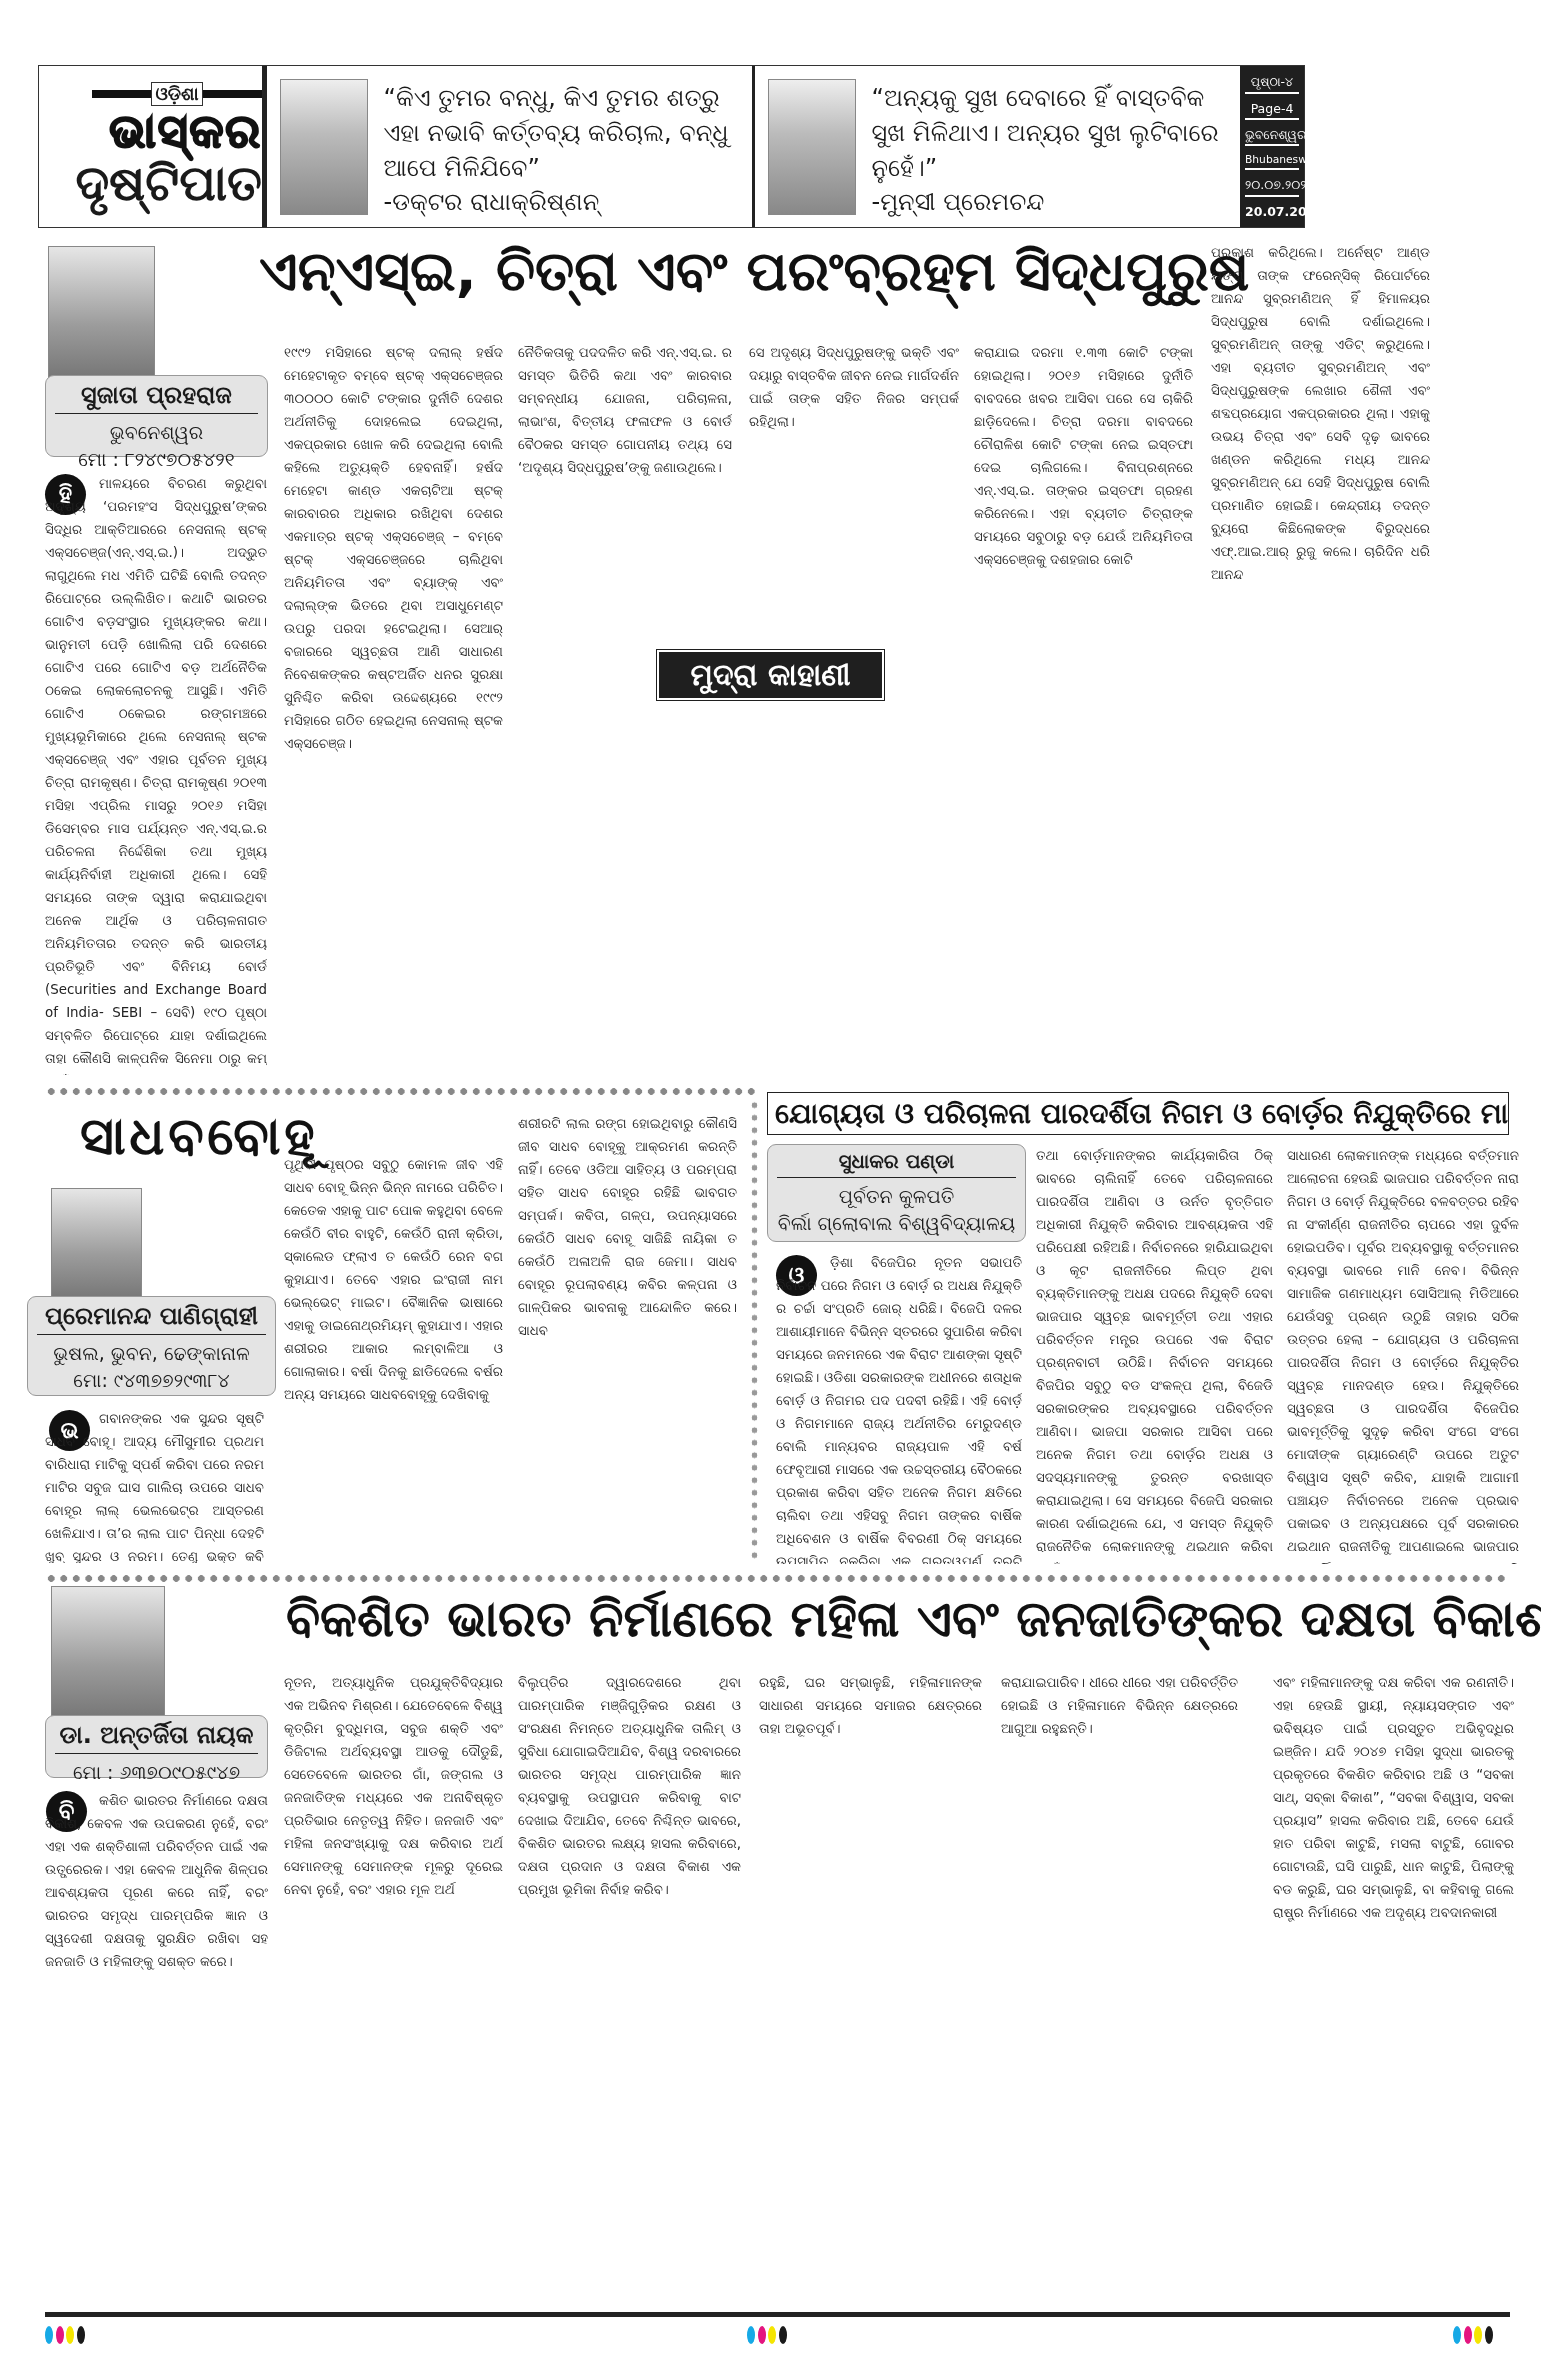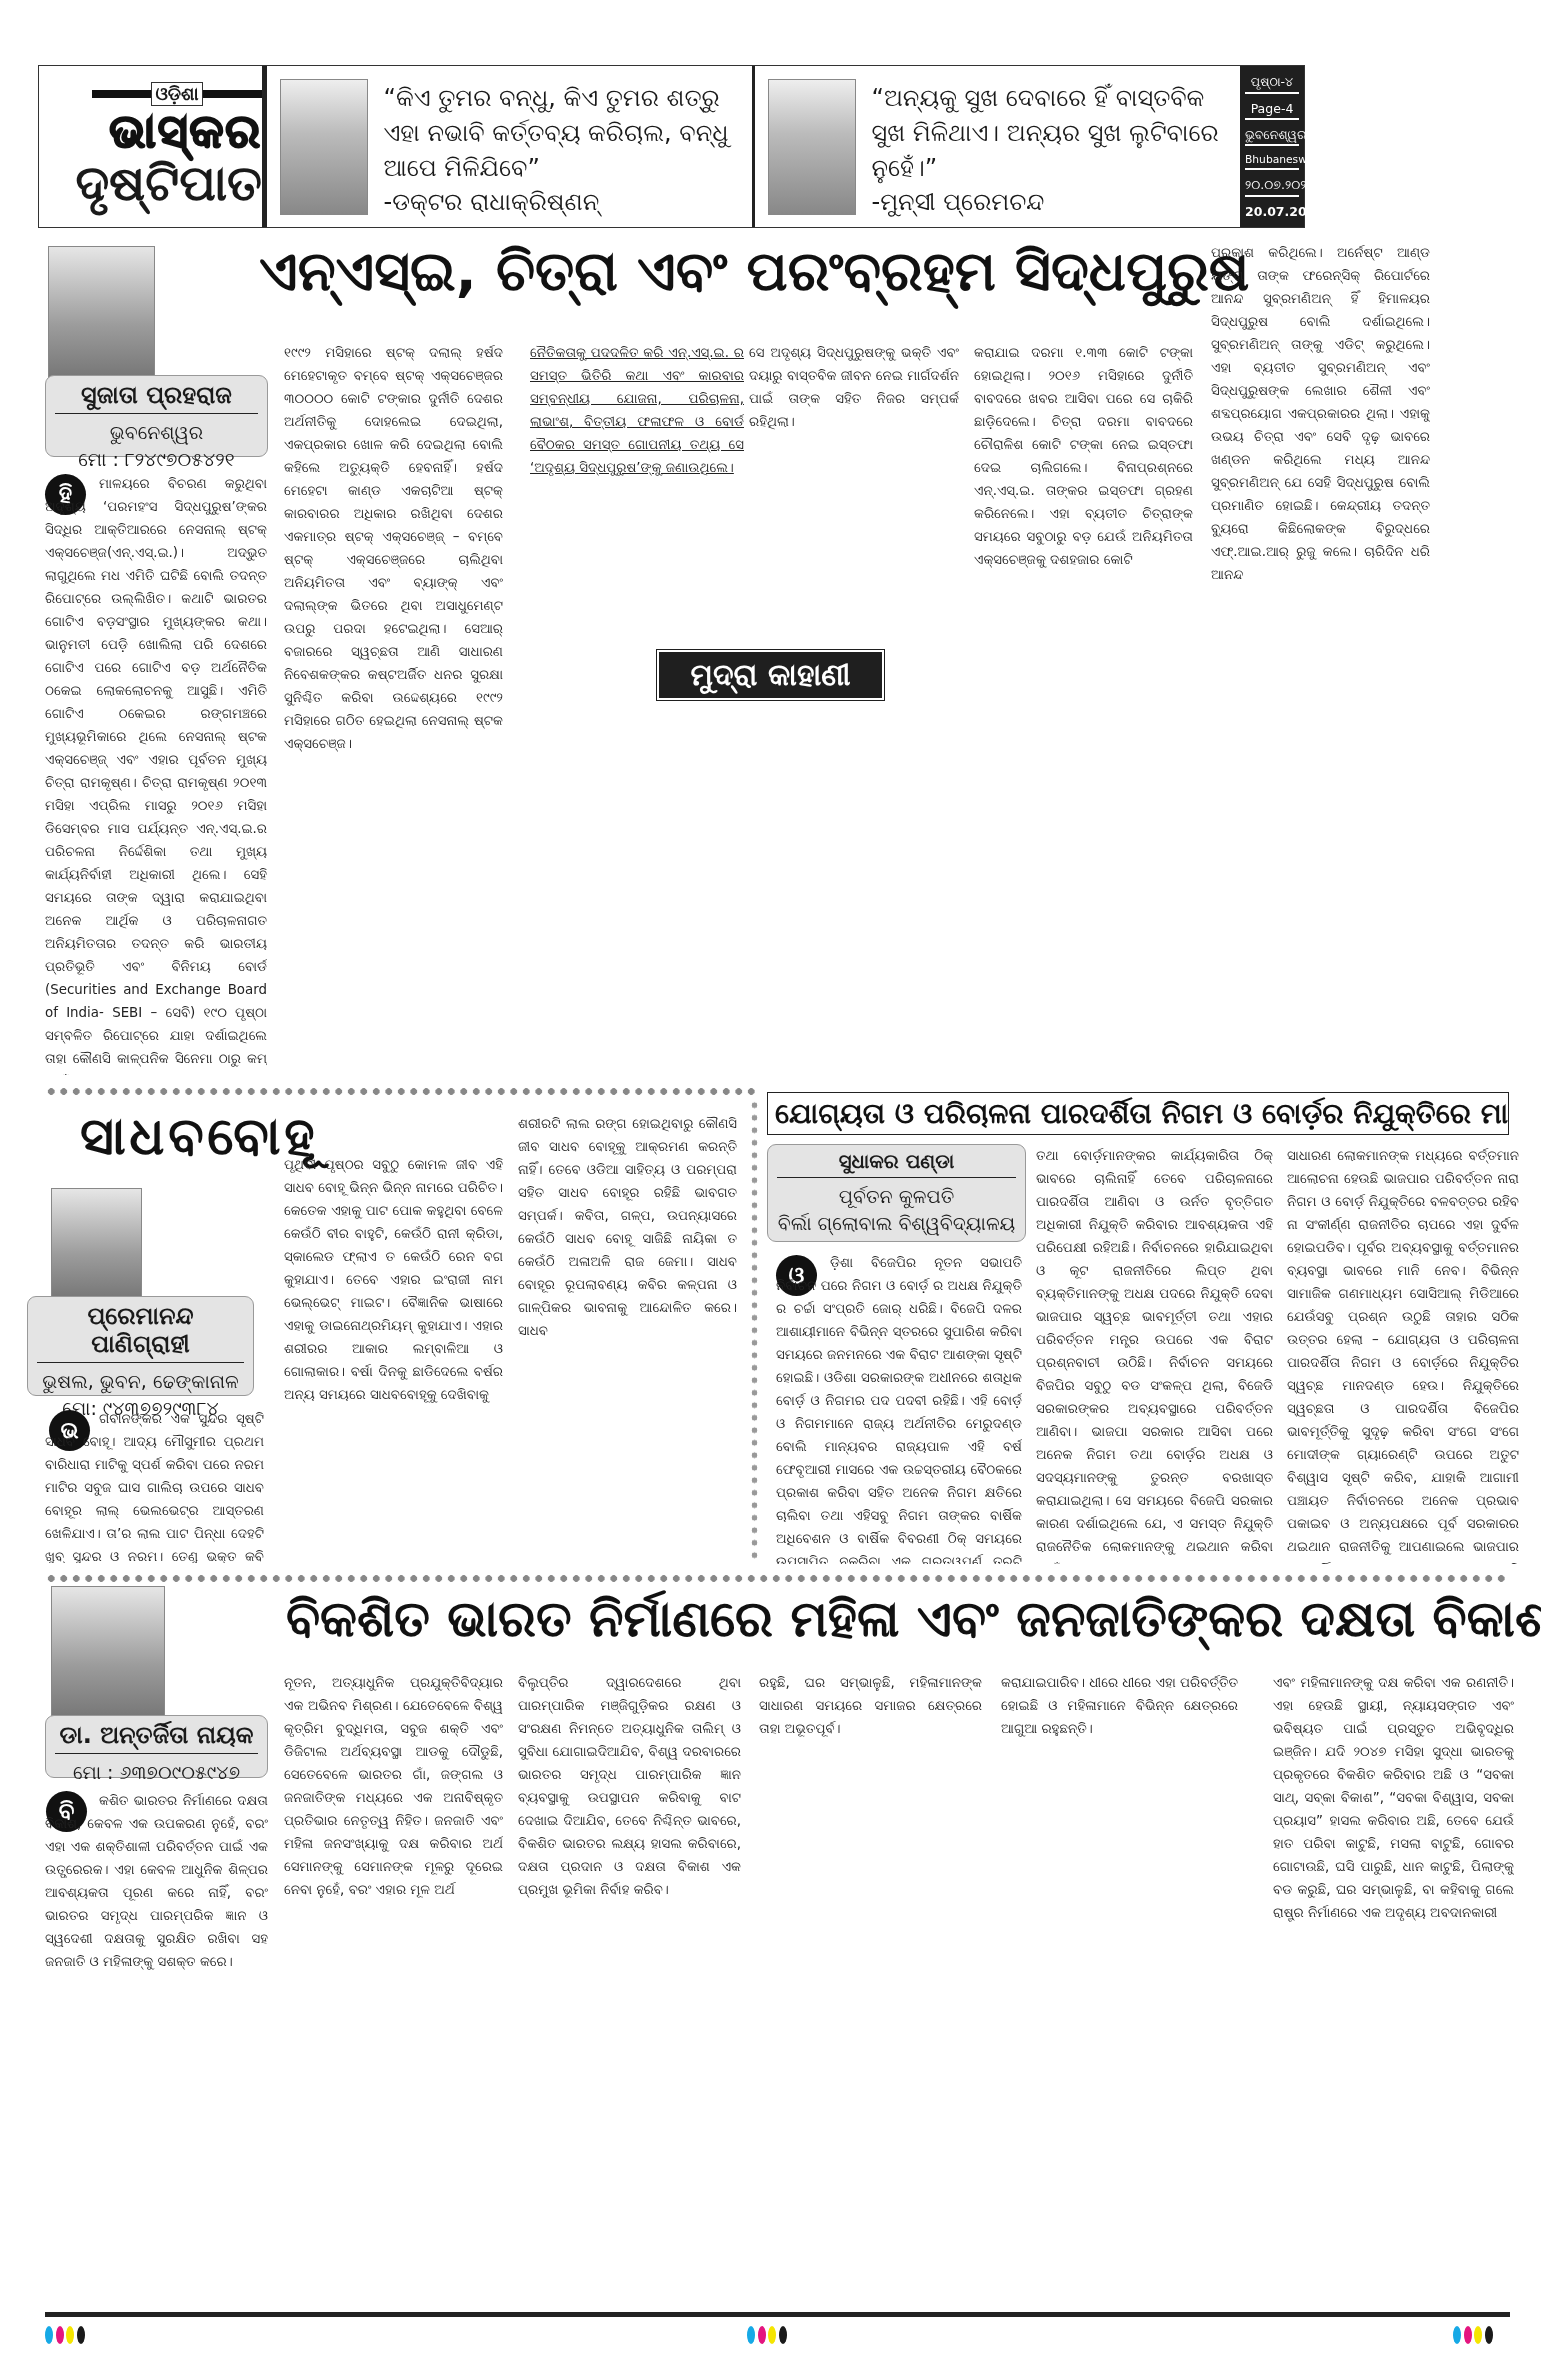--- a/index.html
+++ b/index.html
@@ -75,31 +75,31 @@
 <div class="author-photo" style="left:48px;top:246px;width:105px;height:130px;"></div>
 <div class="author-card" style="left:45px;top:375px;width:223px;height:82px;">
   <div class="name">ସୁଜାତା ପ୍ରହରାଜ</div>
   <div class="line">ଭୁବନେଶ୍ୱର</div>
   <div class="line">ମୋ : ୮୨୪୯୭୦୫୪୨୧</div>
 </div>
 <div class="headline" style="left:259px;top:239px;font-size:55px;">ଏନ୍‌ଏସ୍‌ଇ, ଚିତ୍ରା ଏବଂ ପରଂବ୍ରହ୍ମ ସିଦ୍ଧପୁରୁଷ</div>
 <div class="dropcap" style="left:45px;top:474px;">ହି</div>
 <div class="body-text" style="left:45px;top:472px;width:222px;height:603px;text-indent:54px;">ମାଳୟରେ ବିଚରଣ କରୁଥିବା ଅଦୃଶ୍ୟ ‘ପରମହଂସ ସିଦ୍ଧପୁରୁଷ’ଙ୍କର ସିଦ୍ଧିର ଆକ୍ତିଆରରେ ନେସନାଲ୍ ଷ୍ଟକ୍ ଏକ୍ସଚେଞ୍ଜ(ଏନ୍.ଏସ୍.ଇ.)। ଅଦ୍ଭୁତ ଲାଗୁଥିଲେ ମଧ ଏମିତି ଘଟିଛି ବୋଲି ତଦନ୍ତ ରିପୋଟ୍‌ରେ ଉଲ୍ଲିଖିତ। କଥାଟି ଭାରତର ଗୋଟିଏ ବଡ଼ସଂସ୍ଥାର ମୁଖ୍ୟଙ୍କର କଥା। ଭାନୁମତୀ ପେଡ଼ି ଖୋଲିଲା ପରି ଦେଶରେ ଗୋଟିଏ ପରେ ଗୋଟିଏ ବଡ଼ ଅର୍ଥନୈତିକ ଠକେଇ ଲୋକଲୋଚନକୁ ଆସୁଛି। ଏମିତି ଗୋଟିଏ ଠକେଇର ରଙ୍ଗମଞ୍ଚରେ ମୁଖ୍ୟଭୂମିକାରେ ଥିଲେ ନେସନାଲ୍ ଷ୍ଟକ ଏକ୍ସଚେଞ୍ଜ୍ ଏବଂ ଏହାର ପୂର୍ବତନ ମୁଖ୍ୟ ଚିତ୍ରା ରାମକୃଷ୍ଣ। ଚିତ୍ରା ରାମକୃଷ୍ଣ ୨୦୧୩ ମସିହା ଏପ୍ରିଲ ମାସରୁ ୨୦୧୬ ମସିହା ଡିସେମ୍ବର ମାସ ପର୍ଯ୍ୟନ୍ତ ଏନ୍.ଏସ୍.ଇ.ର ପରିଚଳନା ନିର୍ଦ୍ଦେଶିକା ତଥା ମୁଖ୍ୟ କାର୍ଯ୍ୟନିର୍ବାହୀ ଅଧିକାରୀ ଥିଲେ। ସେହି ସମୟରେ ତାଙ୍କ ଦ୍ୱାରା କରାଯାଇଥିବା ଅନେକ ଆର୍ଥିକ ଓ ପରିଚାଳନାଗତ ଅନିୟମିତତାର ତଦନ୍ତ କରି ଭାରତୀୟ ପ୍ରତିଭୂତି ଏବଂ ବିନିମୟ ବୋର୍ଡ (Securities and Exchange Board of India- SEBI – ସେବି) ୧୯୦ ପୃଷ୍ଠା ସମ୍ବଳିତ ରିପୋଟ୍‌ରେ ଯାହା ଦର୍ଶାଇଥିଲେ ତାହା କୌଣସି କାଳ୍ପନିକ ସିନେମା ଠାରୁ କମ୍ ନୁହେଁ। ନେସନାଲ୍ ଷ୍ଟକ୍ ଏକ୍ସଚେଞ୍ଜ୍ ଭାରତର ବୃହତମ ଏବଂ ପୃଥିବୀର ଚତୁର୍ଥ ବୃହତମ ଷ୍ଟକ୍ ଏକ୍ସଚେଞ୍ଜ୍। ଏହାର କାରବାରର ପରିମାଣ ୩.୩ ଟ୍ରିଲିଅନ ଯାହା ଭାରତର ମୋଟ ଘରୋଇ ଉତ୍ପାଦ ସହିତ ସମାନ।</div>
 <div class="body-text" style="left:284px;top:341px;width:219px;height:733px;">୧୯୯୨ ମସିହାରେ ଷ୍ଟକ୍ ଦଲାଲ୍ ହର୍ଷଦ ମେହେଟାକୃତ ବମ୍ବେ ଷ୍ଟକ୍ ଏକ୍ସଚେଞ୍ଜର ୩୦୦୦୦ କୋଟି ଟଙ୍କାର ଦୁର୍ନୀତି ଦେଶର ଅର୍ଥନୀତିକୁ ଦୋହଲେଇ ଦେଇଥିଲା, ଏକପ୍ରକାର ଖୋଳ କରି ଦେଇଥିଲା ବୋଲି କହିଲେ ଅତ୍ୟୁକ୍ତି ହେବନାହିଁ। ହର୍ଷଦ ମେହେଟା କାଣ୍ଡ ଏକଚାଟିଆ ଷ୍ଟକ୍ କାରବାରର ଅଧିକାର ରଖିଥିବା ଦେଶର ଏକମାତ୍ର ଷ୍ଟକ୍ ଏକ୍ସଚେଞ୍ଜ୍ – ବମ୍ବେ ଷ୍ଟକ୍ ଏକ୍ସଚେଞ୍ଜରେ ଚାଲିଥିବା ଅନିୟମିତତା ଏବଂ ବ୍ୟାଙ୍କ୍ ଏବଂ ଦଲାଲ୍‌ଙ୍କ ଭିତରେ ଥିବା ଅସାଧୁମେଣ୍ଟ ଉପରୁ ପରଦା ହଟେଇଥିଲା। ସେଆର୍ ବଜାରରେ ସ୍ୱଚ୍ଛତା ଆଣି ସାଧାରଣ ନିବେଶକଙ୍କର କଷ୍ଟଅର୍ଜିତ ଧନର ସୁରକ୍ଷା ସୁନିଶ୍ଚିତ କରିବା ଉଦ୍ଦେଶ୍ୟରେ ୧୯୯୨ ମସିହାରେ ଗଠିତ ହେଇଥିଲା ନେସନାଲ୍ ଷ୍ଟକ ଏକ୍ସଚେଞ୍ଜ।</div>
-<div class="body-text" style="left:530px;top:341px;width:214px;height:281px;text-decoration:underline;">ନୈତିକତାକୁ ପଦଦଳିତ କରି ଏନ୍.ଏସ୍.ଇ. ର ସମସ୍ତ ଭିତିରି କଥା ଏବଂ କାରବାର ସମ୍ବନ୍ଧୀୟ ଯୋଜନା, ପରିଚାଳନା, ଲାଭାଂଶ, ବିତ୍ତୀୟ ଫଳାଫଳ ଓ ବୋର୍ଡ ବୈଠକର ସମସ୍ତ ଗୋପନୀୟ ତଥ୍ୟ ସେ ‘ଅଦୃଶ୍ୟ ସିଦ୍ଧପୁରୁଷ’ଙ୍କୁ ଜଣାଉଥିଲେ।</div>
+<div class="body-text" style="left:518px;top:341px;width:214px;height:281px;">ନୈତିକତାକୁ ପଦଦଳିତ କରି ଏନ୍.ଏସ୍.ଇ. ର ସମସ୍ତ ଭିତିରି କଥା ଏବଂ କାରବାର ସମ୍ବନ୍ଧୀୟ ଯୋଜନା, ପରିଚାଳନା, ଲାଭାଂଶ, ବିତ୍ତୀୟ ଫଳାଫଳ ଓ ବୋର୍ଡ ବୈଠକର ସମସ୍ତ ଗୋପନୀୟ ତଥ୍ୟ ସେ ‘ଅଦୃଶ୍ୟ ସିଦ୍ଧପୁରୁଷ’ଙ୍କୁ ଜଣାଉଥିଲେ।</div>
 <div class="body-text" style="left:749px;top:341px;width:210px;height:281px;">ସେ ଅଦୃଶ୍ୟ ସିଦ୍ଧପୁରୁଷଙ୍କୁ ଭକ୍ତି ଏବଂ ଦୟାରୁ ବାସ୍ତବିକ ଜୀବନ ନେଇ ମାର୍ଗଦର୍ଶନ ପାଇଁ ତାଙ୍କ ସହିତ ନିଜର ସମ୍ପର୍କ ରହିଥିଲା।</div>
 <div class="box-title" style="left:657px;top:650px;width:223px;height:46px;">ମୁଦ୍ରା କାହାଣୀ</div>
 <div class="body-text" style="left:974px;top:341px;width:219px;height:733px;">କରାଯାଇ ଦରମା ୧.୩୩ କୋଟି ଟଙ୍କା ହୋଇଥିଲା। ୨୦୧୬ ମସିହାରେ ଦୁର୍ନୀତି ବାବଦରେ ଖବର ଆସିବା ପରେ ସେ ଚାକିରି ଛାଡ଼ିଦେଲେ। ଚିତ୍ରା ଦରମା ବାବଦରେ ଚୌରାଳିଶ କୋଟି ଟଙ୍କା ନେଇ ଇସ୍ତଫା ଦେଇ ଚାଲିଗଲେ। ବିନାପ୍ରଶ୍ନରେ ଏନ୍.ଏସ୍.ଇ. ତାଙ୍କର ଇସ୍ତଫା ଗ୍ରହଣ କରିନେଲେ। ଏହା ବ୍ୟତୀତ ଚିତ୍ରାଙ୍କ ସମୟରେ ସବୁଠାରୁ ବଡ଼ ଯେଉଁ ଅନିୟମିତତା ଏକ୍ସଚେଞ୍ଜକୁ ଦଶହଜାର କୋଟି</div>
 <div class="body-text" style="left:1211px;top:241px;width:219px;height:835px;">ପ୍ରକାଶ କରିଥିଲେ। ଅର୍ନେଷ୍ଟ ଆଣ୍ଡ ୟଙ୍ଗ ତାଙ୍କ ଫରେନ୍ସିକ୍ ରିପୋର୍ଟରେ ଆନନ୍ଦ ସୁବ୍ରମଣିଅନ୍ ହିଁ ହିମାଳୟର ସିଦ୍ଧପୁରୁଷ ବୋଲି ଦର୍ଶାଇଥିଲେ। ସୁବ୍ରମଣିଅନ୍ ତାଙ୍କୁ ଏଡିଟ୍ କରୁଥିଲେ। ଏହା ବ୍ୟତୀତ ସୁବ୍ରମଣିଅନ୍ ଏବଂ ସିଦ୍ଧପୁରୁଷଙ୍କ ଲେଖାର ଶୈଳୀ ଏବଂ ଶବ୍ଦପ୍ରୟୋଗ ଏକପ୍ରକାରର ଥିଲା। ଏହାକୁ ଉଭୟ ଚିତ୍ରା ଏବଂ ସେବି ଦୃଢ଼ ଭାବରେ ଖଣ୍ଡନ କରିଥିଲେ ମଧ୍ୟ ଆନନ୍ଦ ସୁବ୍ରମଣିଅନ୍ ଯେ ସେହି ସିଦ୍ଧପୁରୁଷ ବୋଲି ପ୍ରମାଣିତ ହୋଇଛି। କେନ୍ଦ୍ରୀୟ ତଦନ୍ତ ବ୍ୟୁରୋ କିଛିଲୋକଙ୍କ ବିରୁଦ୍ଧରେ ଏଫ୍.ଆଇ.ଆର୍ ରୁଜୁ କଲେ। ଚାରିଦିନ ଧରି ଆନନ୍ଦ</div>
 
 <div class="dots" style="left:45px;top:1087px;width:715px;"></div>
 
 <div class="headline" style="left:80px;top:1106px;font-size:52px;letter-spacing:3.6px;">ସାଧବବୋହୂ</div>
 <div class="author-photo" style="left:51px;top:1188px;width:89px;height:109px;"></div>
-<div class="author-card" style="left:27px;top:1296px;width:227px;height:100px;">
+<div class="author-card" style="left:27px;top:1296px;width:249px;height:100px;">
   <div class="name">ପ୍ରେମାନନ୍ଦ ପାଣିଗ୍ରାହୀ</div>
   <div class="line">ଭୁଷଲ, ଭୁବନ, ଢେଙ୍କାନାଳ</div>
   <div class="line">ମୋ: ୯୪୩୭୭୨୯୩୮୪</div>
 </div>
 <div class="dropcap" style="left:49px;top:1410px;">ଭ</div>
 <div class="body-text" style="left:45px;top:1407px;width:219px;height:156px;text-indent:54px;">ଗବାନଙ୍କର ଏକ ସୁନ୍ଦର ସୃଷ୍ଟି ସାଧବ ବୋହୂ। ଆଦ୍ୟ ମୌସୁମୀର ପ୍ରଥମ ବାରିଧାରା ମାଟିକୁ ସ୍ପର୍ଶ କରିବା ପରେ ନରମ ମାଟିର ସବୁଜ ଘାସ ଗାଲିଚା ଉପରେ ସାଧବ ବୋହୂର ଲାଲ୍ ଭେଲଭେଟ୍‌ର ଆସ୍ତରଣ ଖେଳିଯାଏ। ତା’ର ଲାଲ ପାଟ ପିନ୍ଧା ଦେହଟି ଖୁବ୍ ସୁନ୍ଦର ଓ ନରମ। ତେଣୁ ଭକ୍ତ କବି ମଧୁସୂଦନ ରାଓ ଲେଖିଥିଲେ– ଶ୍ୟାମଳ ଦୁର୍ବାଦଳେ ଶୋଭିତ ମହୀ, ସାଧବ ବୋହୂ ତଥି ପରେ ଶୋଭଇ। ଓଡ଼ିଆ ଲୋକଗୀତରେ ବି କୁହାଯାଏ– ନାଲି ଟୁକୁ ଟୁକ୍ ସାଧବ ବୋହୂ, ମେଘ ବରଷାରେ କୁଆଡ଼େ ଯାଉ। ସାଧବ ଘରର ବୋହୂ ସହ ଏହି କ୍ଷୁଦ୍ର କୀଟକୁ ତୁଳନା କରାଯାଇଥିବା ମନେହୁଏ।</div>
 <div class="body-text" style="left:284px;top:1153px;width:219px;height:411px;">ପୃଥିବୀ ପୃଷ୍ଠର ସବୁଠୁ କୋମଳ ଜୀବ ଏହି ସାଧବ ବୋହୂ ଭିନ୍ନ ଭିନ୍ନ ନାମରେ ପରିଚିତ। କେତେକ ଏହାକୁ ପାଟ ପୋକ କହୁଥିବା ବେଳେ କେଉଁଠି ବୀର ବାହୁଟି, କେଉଁଠି ରାନୀ କ୍ରିଡା, ସ୍କାଲେଡ ଫ୍ଲାଏ ତ କେଉଁଠି ରେନ ବଗ କୁହାଯାଏ। ତେବେ ଏହାର ଇଂରାଜୀ ନାମ ଭେଲ୍ଭେଟ୍ ମାଇଟ। ବୈଜ୍ଞାନିକ ଭାଷାରେ ଏହାକୁ ଡାଇନୋଥ୍ରମିୟମ୍ କୁହାଯାଏ। ଏହାର ଶରୀରର ଆକାର ଲମ୍ବାଳିଆ ଓ ଗୋଲାକାର। ବର୍ଷା ଦିନକୁ ଛାଡିଦେଲେ ବର୍ଷର ଅନ୍ୟ ସମୟରେ ସାଧବବୋହୂକୁ ଦେଖିବାକୁ</div>
 <div class="body-text" style="left:518px;top:1112px;width:219px;height:438px;">ଶରୀରଟି ଲାଲ ରଙ୍ଗ ହୋଇଥିବାରୁ କୌଣସି ଜୀବ ସାଧବ ବୋହୂକୁ ଆକ୍ରମଣ କରନ୍ତି ନାହିଁ। ତେବେ ଓଡିଆ ସାହିତ୍ୟ ଓ ପରମ୍ପରା ସହିତ ସାଧବ ବୋହୂର ରହିଛି ଭାବଗତ ସମ୍ପର୍କ। କବିତା, ଗଳ୍ପ, ଉପନ୍ୟାସରେ କେଉଁଠି ସାଧବ ବୋହୂ ସାଜିଛି ନାୟିକା ତ କେଉଁଠି ଅଳାଅଳି ରାଜ ଜେମା। ସାଧବ ବୋହୂର ରୂପଲାବଣ୍ୟ କବିର କଳ୍ପନା ଓ ଗାଳ୍ପିକର ଭାବନାକୁ ଆନ୍ଦୋଳିତ କରେ। ସାଧବ</div>
 
 <div class="vdots" style="left:750px;top:1099px;height:465px;"></div>

